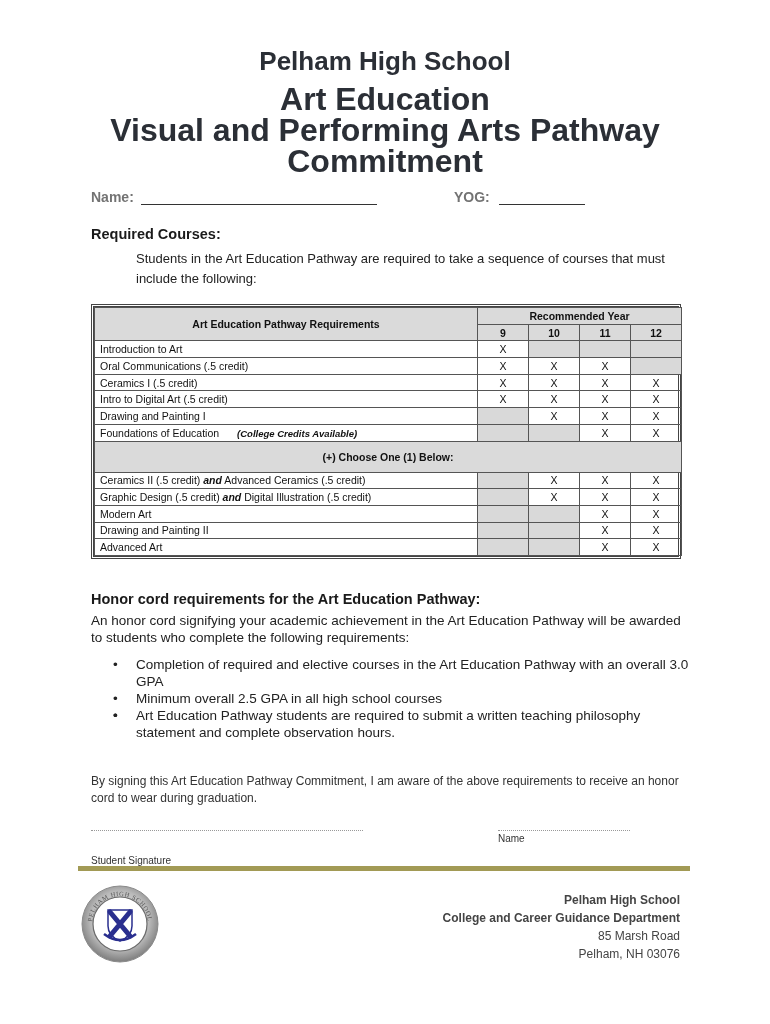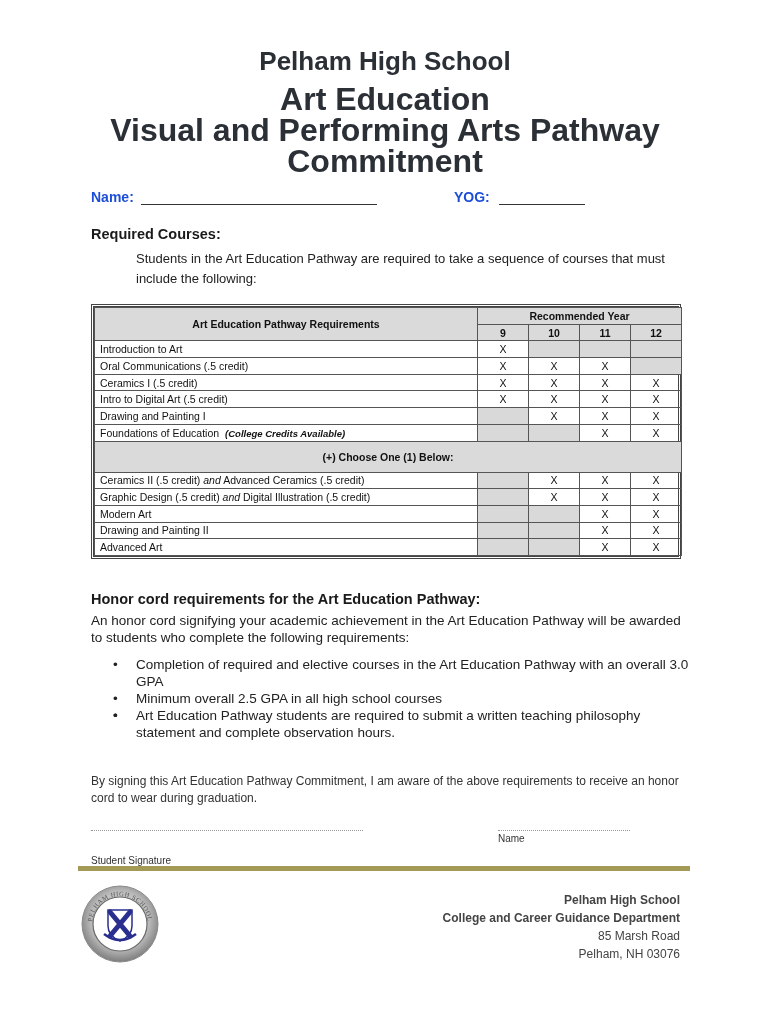--- a/index.html
+++ b/index.html
@@ -4,39 +4,39 @@
 <style>
   * { box-sizing: border-box; margin: 0; padding: 0; }
   html, body { width: 770px; height: 1024px; background: #ffffff; overflow: hidden; }
   body { position: relative; font-family: "Liberation Sans", sans-serif; color: #1e1e1e; }
 
   .title-block { position: absolute; left: 0; width: 770px; top: 44px; text-align: center; color: #2b2f36; font-weight: bold; }
   .title-school { font-size: 26px; line-height: 34px; }
   .title-line { font-size: 32px; line-height: 31px; }
   .title-gap { height: 6px; }
 
-  .name-row { position: absolute; top: 189px; left: 91px; width: 600px; height: 20px; font-size: 14px; font-weight: bold; color: #1d4ed8; }
+  .name-row { position: absolute; top: 189px; left: 91px; width: 600px; height: 20px; font-size: 14px; font-weight: bold; color: #737373; }
   .name-label { position: absolute; left: 0; top: 0; }
   .name-line { position: absolute; left: 50px; top: 15px; width: 236px; border-bottom: 1px solid #333; }
   .yog-label { position: absolute; left: 363px; top: 0; text-align: right; }
   .yog-line { position: absolute; left: 408px; top: 15px; width: 86px; border-bottom: 1px solid #333; }
 
   .req-heading { position: absolute; top: 226px; left: 91px; font-size: 14.5px; font-weight: bold; color: #1a1a1a; }
   .req-intro { position: absolute; top: 249px; left: 136px; width: 545px; font-size: 13px; line-height: 20px; color: #222; }
 
   .table-wrap { position: absolute; left: 91px; top: 304px; width: 590px; border: 3px double #444; }
   table { border-collapse: collapse; width: 100%; font-family: "Liberation Sans", sans-serif; font-size: 10.5px; color: #111; table-layout: fixed; }
   td, th { border: 1px solid #555; height: 16.7px; padding: 0 0 0 5px; white-space: nowrap; overflow: hidden; }
   th { background: #dadada; font-weight: bold; text-align: center; padding: 0; }
   td.yr { text-align: center; padding: 0; }
   td.shade { background: #d9d9d9; }
   td.course { text-align: left; }
   tr.choose td { background: #dadada; font-weight: bold; text-align: center; padding: 9px; }
-  .note-italic { font-style: italic; font-weight: bold; font-size: 9.5px; margin-left: 6px; }
-  .and-italic { font-style: italic; font-weight: normal; }
+  .note-italic { font-style: italic; font-weight: bold; font-size: 9.5px; margin-left: 18px; }
+  .and-italic { font-style: italic; font-weight: bold; }
   col.c-course { width: 383px; }
   col.c-yr { width: 51px; }
 
   .honor-heading { position: absolute; top: 591px; left: 91px; font-size: 14.5px; font-weight: bold; color: #1a1a1a; }
   .honor-intro { position: absolute; top: 612px; left: 91px; width: 600px; font-size: 13.5px; line-height: 17px; color: #222; }
   .honor-list { position: absolute; top: 656px; left: 91px; width: 600px; font-size: 13.5px; line-height: 17px; color: #222; list-style: none; }
   .honor-list li { position: relative; padding-left: 45px; }
   .bullet { position: absolute; left: 22px; top: 0; }
 
   .signing-text { position: absolute; top: 773px; left: 91px; width: 600px; font-size: 12px; line-height: 17px; color: #333; }

